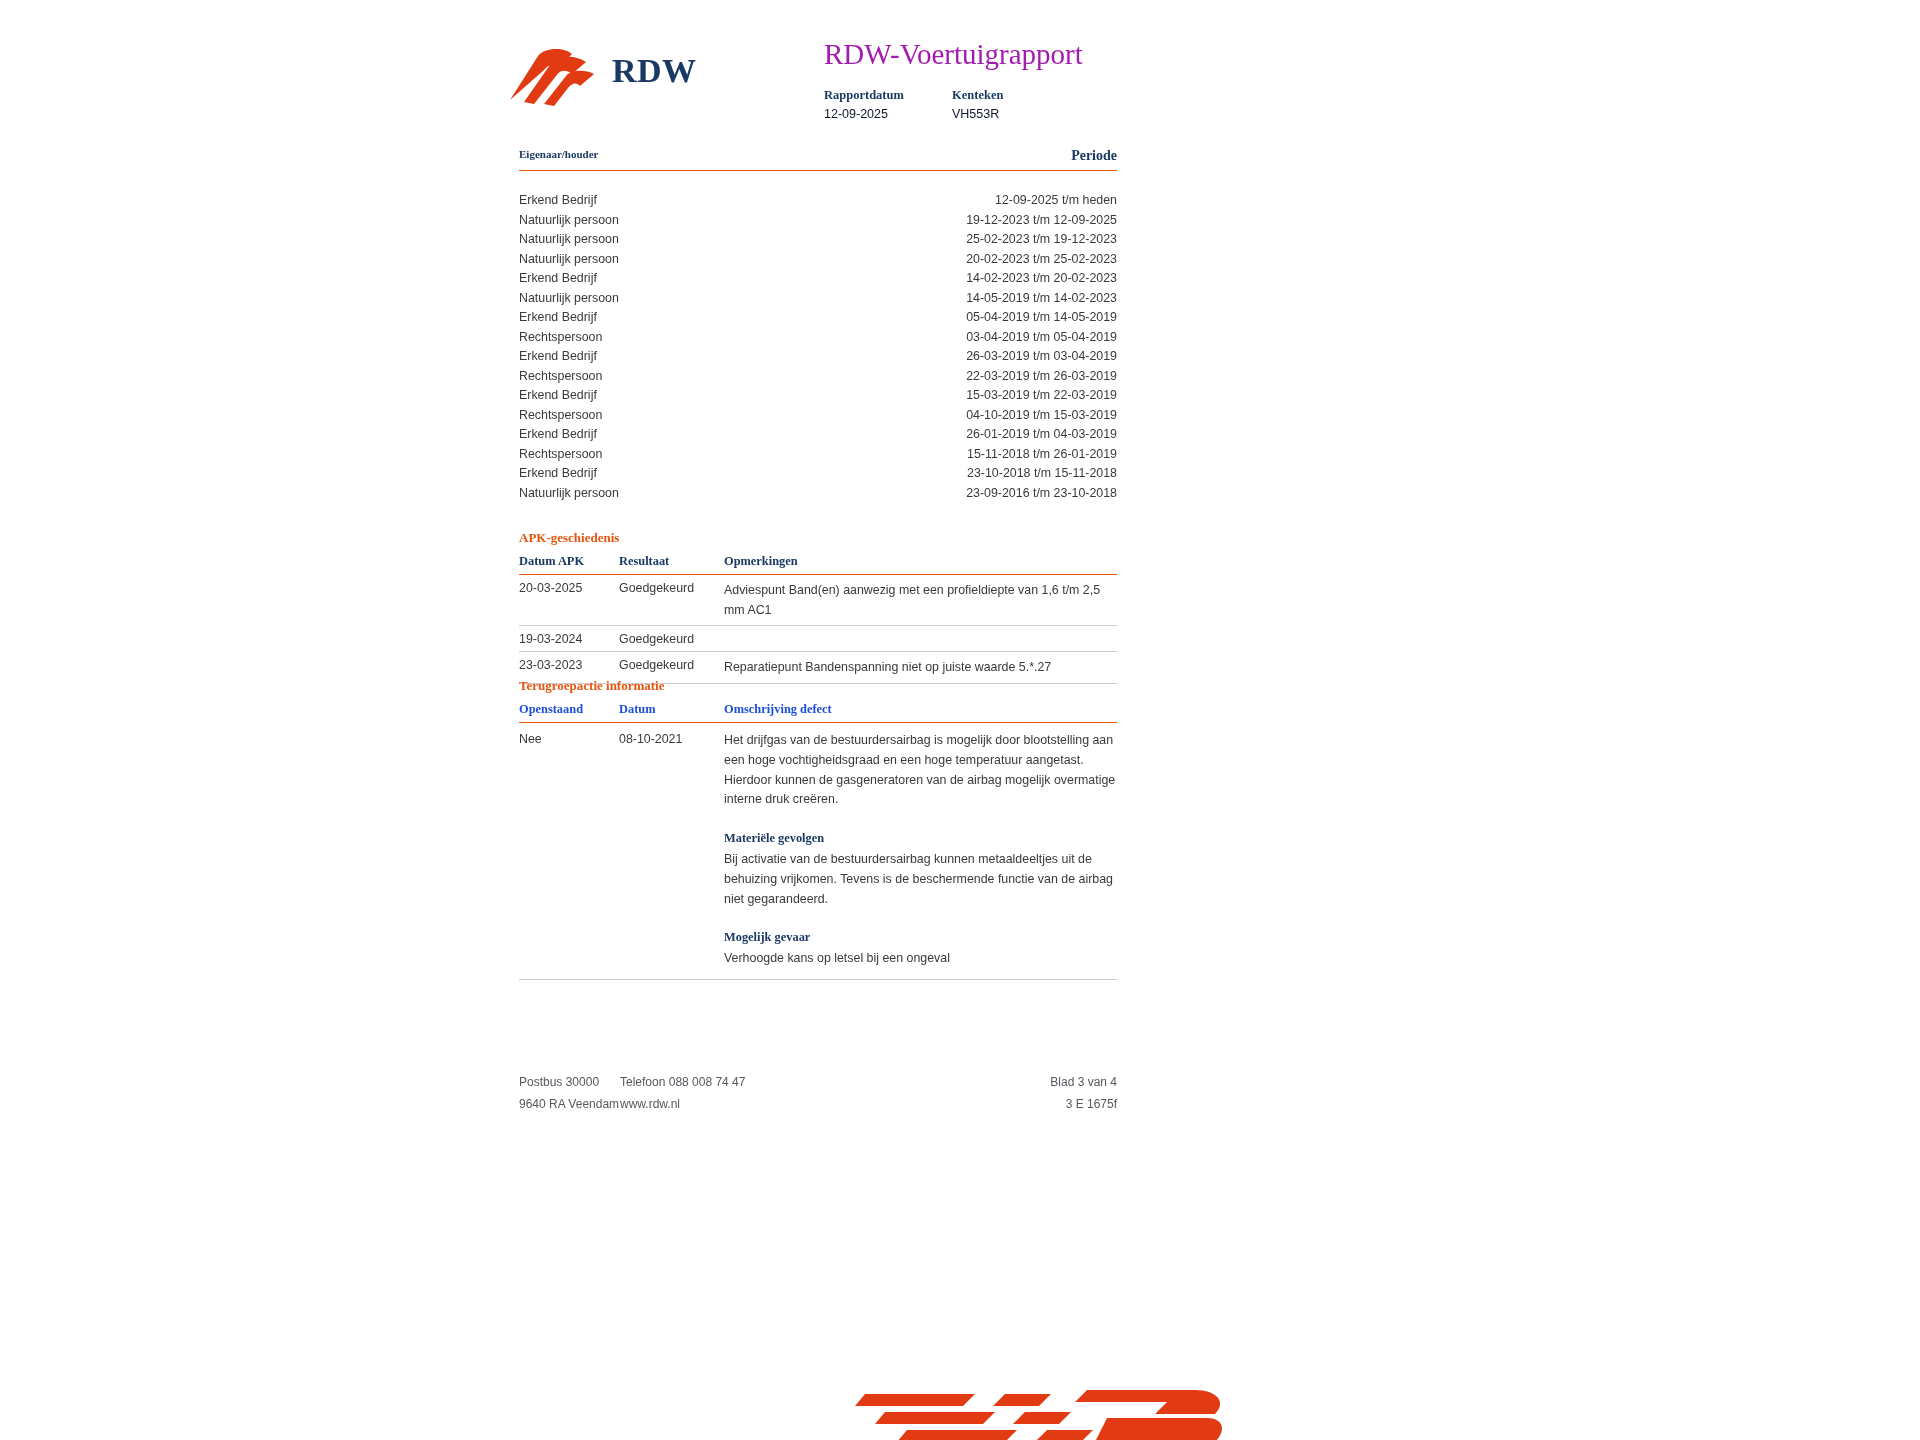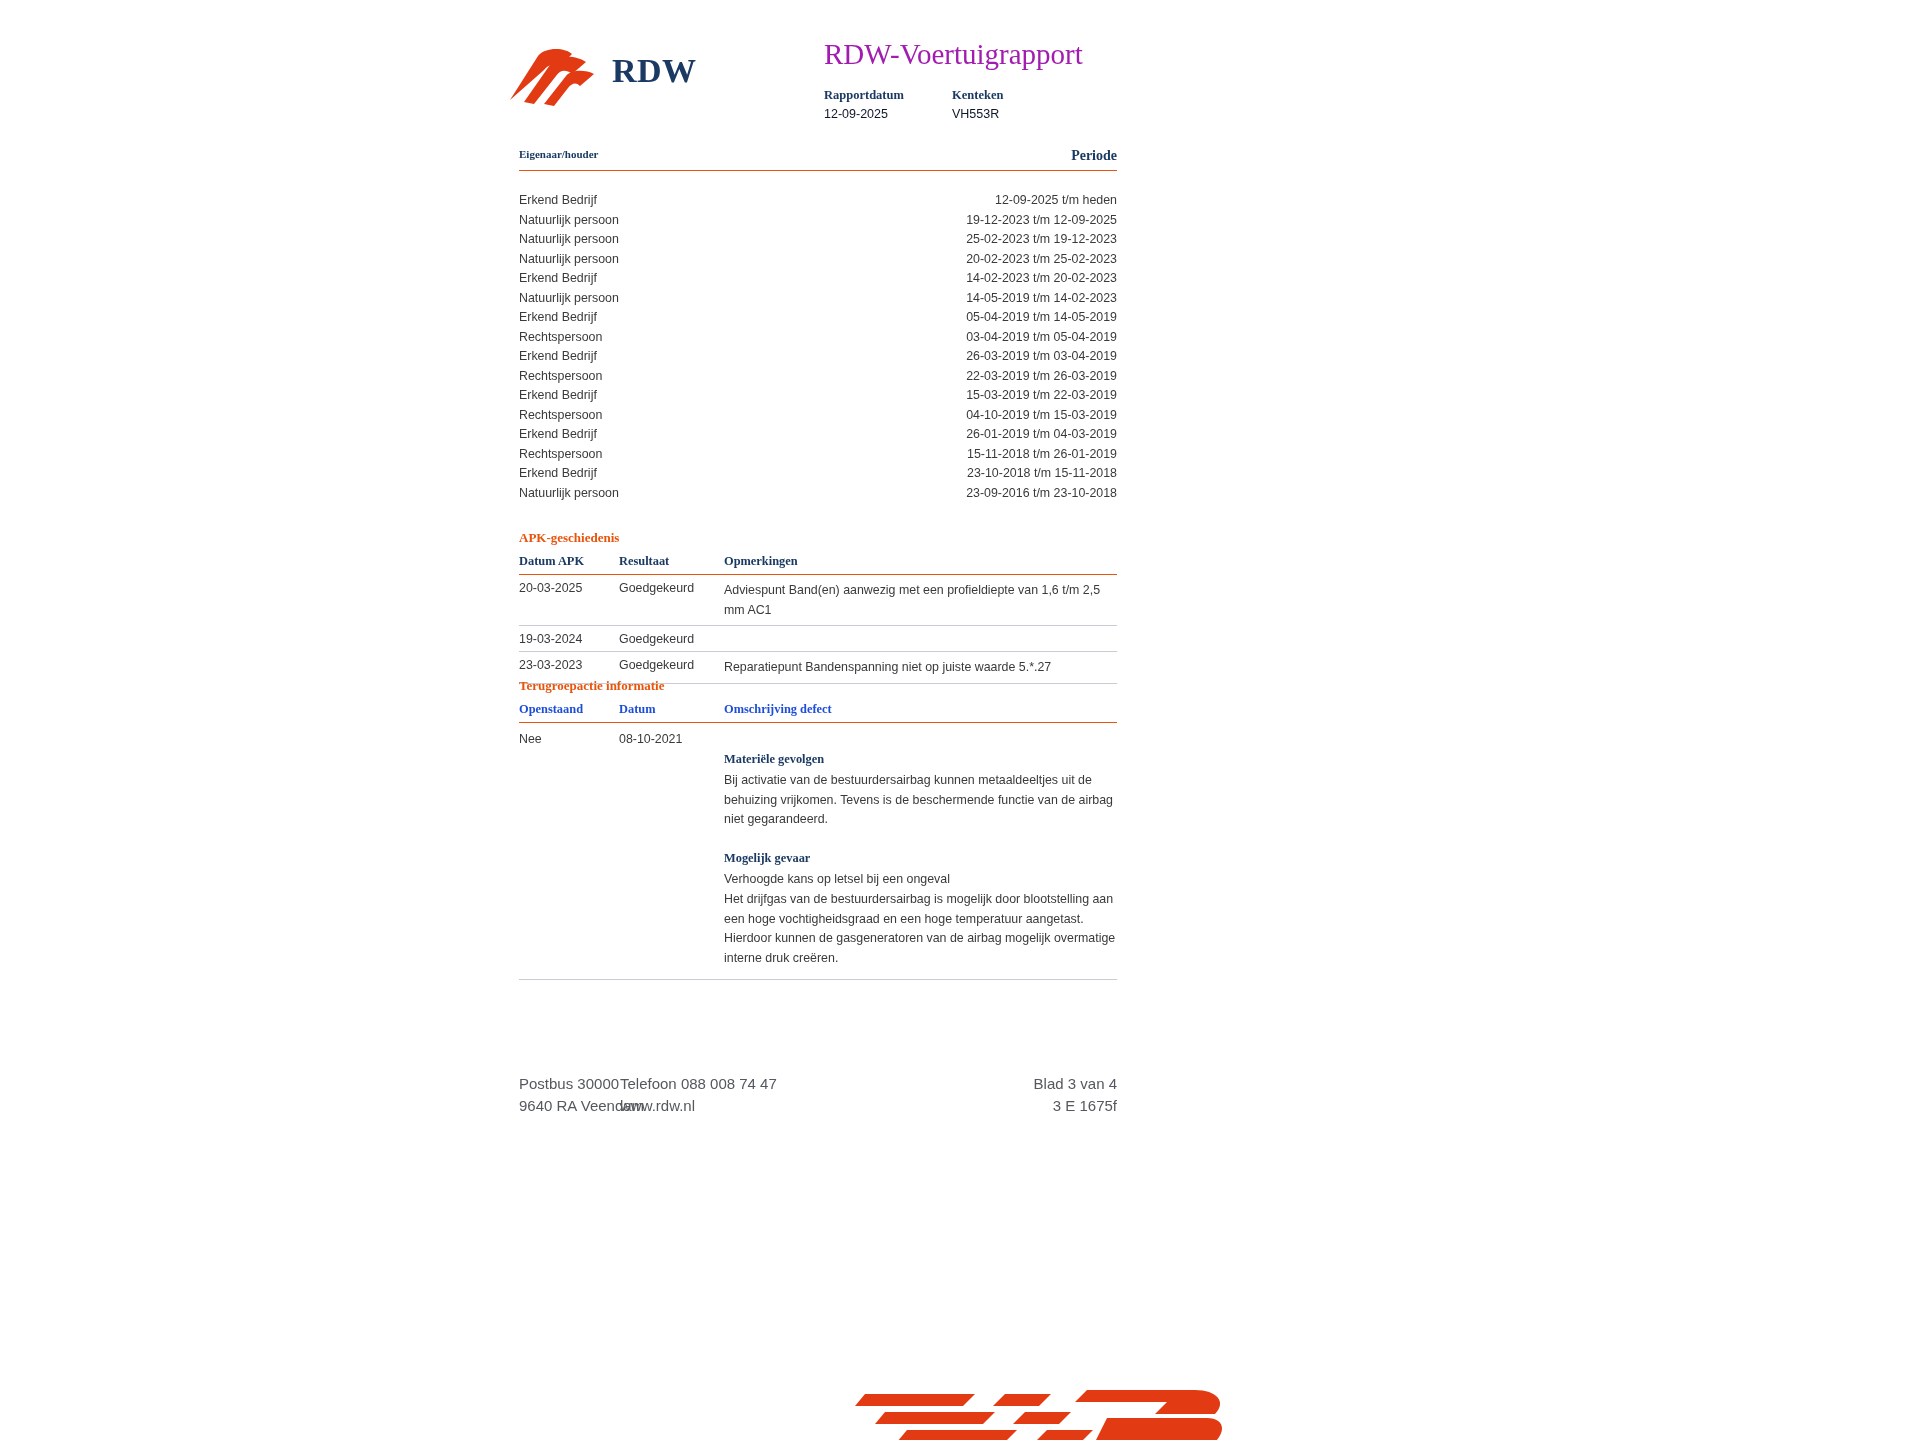--- a/index.html
+++ b/index.html
@@ -198,21 +198,21 @@
     margin-bottom: 1px;
     font-size: 12.4px;
   }
 
   
   .footer {
     position: absolute;
     left: 519px;
     top: 1075px;
     width: 598px;
-    font-size: 15px;
+    font-size: 12px;
     color: #55585e;
   }
   .footer-row {
     position: relative;
     height: 22px;
   }
   .f-a { position: absolute; left: 0; top: 0; }
   .f-b { position: absolute; left: 101px; top: 0; }
   .f-c { position: absolute; right: 0; top: 0; }
 
@@ -364,27 +364,27 @@
     <div class="recall-head">
       <span class="c1">Openstaand</span>
       <span class="c2">Datum</span>
       <span class="c3">Omschrijving defect</span>
     </div>
     <div class="rule-orange"></div>
 
     <div class="recall-body">
       <span class="c1" style="position:absolute;">Nee</span>
       <span class="c2" style="position:absolute;">08-10-2021</span>
+      <div class="recall-text">Het drijfgas van de bestuurdersairbag is mogelijk door blootstelling aan een hoge vochtigheidsgraad en een hoge temperatuur aangetast. Hierdoor kunnen de gasgeneratoren van de airbag mogelijk overmatige interne druk creëren.</div>
       <div class="recall-text" style="margin-top:0;">
         <div class="recall-sub">Materiële gevolgen</div>
         <div>Bij activatie van de  bestuurdersairbag kunnen metaaldeeltjes uit de behuizing vrijkomen. Tevens is de beschermende functie van de airbag niet gegarandeerd.</div>
         <div class="recall-sub">Mogelijk gevaar</div>
         <div>Verhoogde kans op letsel bij een ongeval</div>
       </div>
-      <div class="recall-text">Het drijfgas van de bestuurdersairbag is mogelijk door blootstelling aan een hoge vochtigheidsgraad en een hoge temperatuur aangetast. Hierdoor kunnen de gasgeneratoren van de airbag mogelijk overmatige interne druk creëren.</div>
     </div>
     <div class="rule-grey"></div>
   </div>
 
   <div class="footer">
     <div class="footer-row">
       <span class="f-a">Postbus 30000</span>
       <span class="f-b">Telefoon 088 008 74 47</span>
       <span class="f-c">Blad 3 van 4</span>
     </div>

